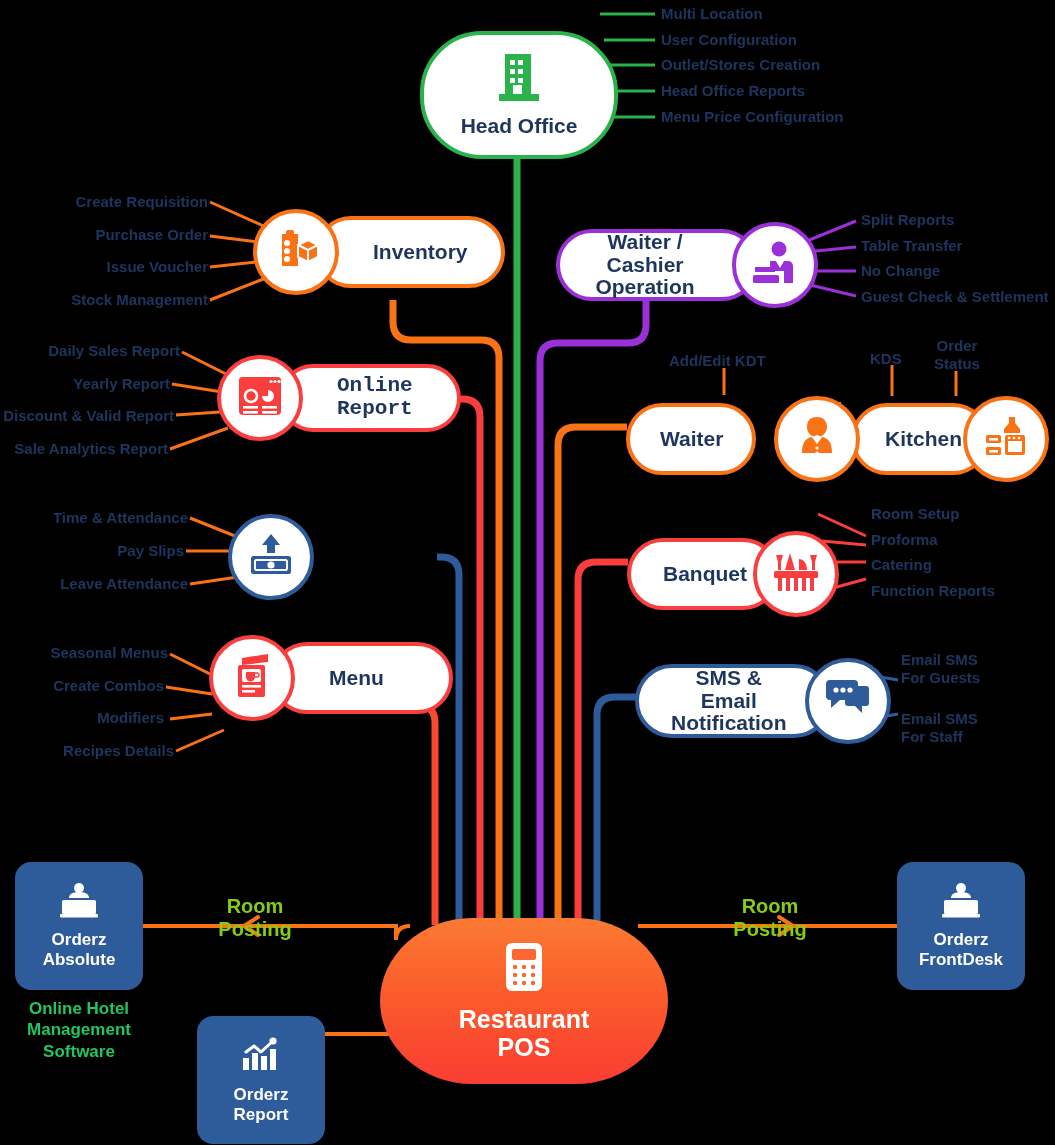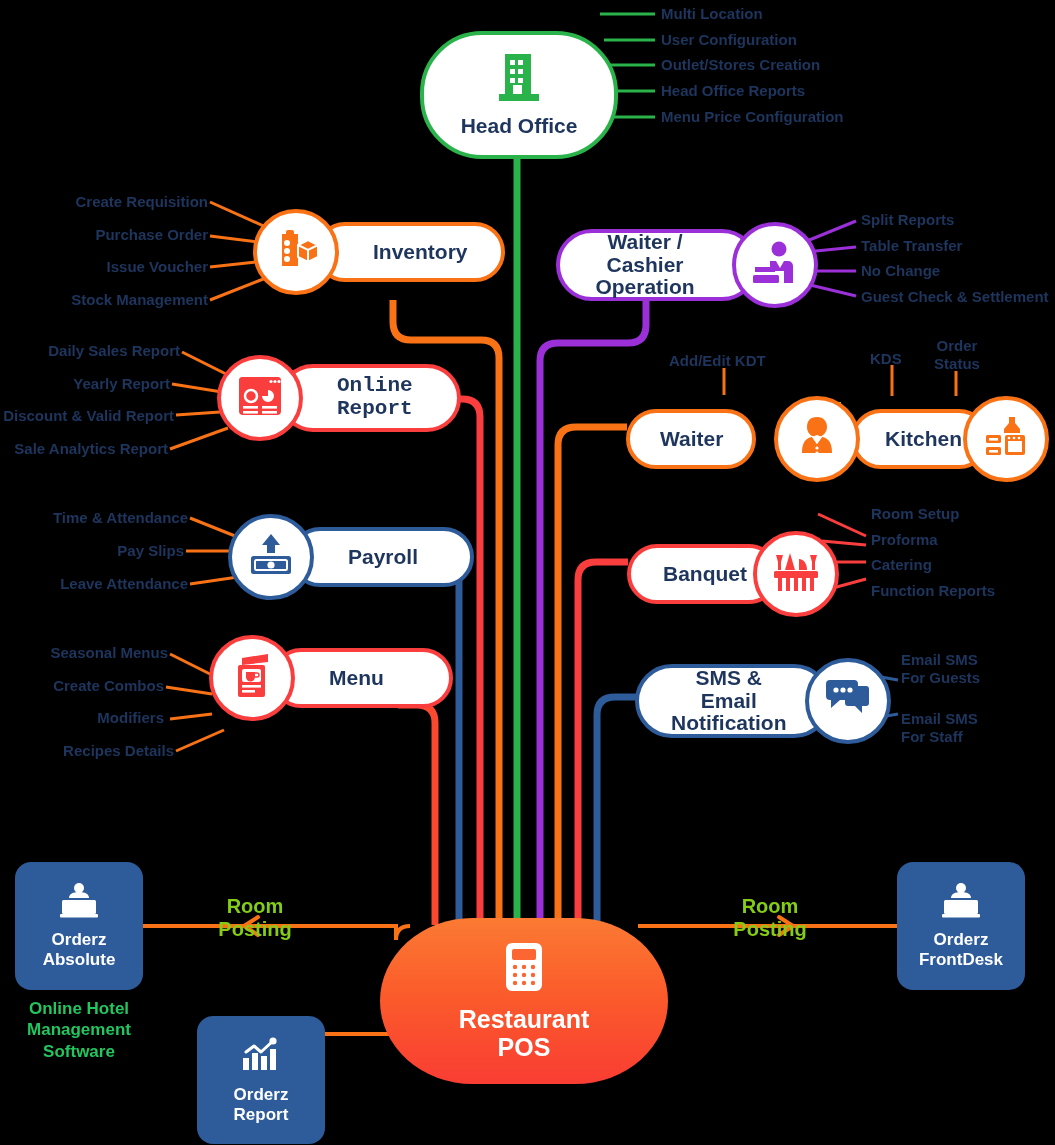--- a/index.html
+++ b/index.html
@@ -4,21 +4,21 @@
 <style>
   html,body{margin:0;padding:0;background:#000;}
   body{width:1055px;height:1145px;position:relative;overflow:hidden;
        font-family:"Liberation Sans", sans-serif;}
   #stage{position:absolute;left:0;top:0;width:1055px;height:1145px;}
   svg.wires{position:absolute;left:0;top:0;width:1055px;height:1145px;}
 
   
   .node{position:absolute;display:flex;align-items:center;}
   .pill{background:#fff;border:4px solid #888;border-radius:40px;
-        height:60px;display:flex;align-items:center;box-sizing:border-box;}
+        height:72px;display:flex;align-items:center;box-sizing:border-box;}
   .pill .ttl{color:#1e355e;font-weight:bold;font-size:21px;line-height:1.08;
              white-space:pre-line;padding:0 14px;}
   .circ{width:86px;height:86px;border-radius:50%;background:#fff;
         border:4px solid #888;box-sizing:border-box;
         display:flex;align-items:center;justify-content:center;}
   .node.ltr .circ{margin-left:-24px;}     
 
   
   .c-orange .pill,.c-orange .circ{border-color:#f97316;}
   .c-red    .pill,.c-red    .circ{border-color:#fa3e3e;}
@@ -239,23 +239,20 @@
   <div class="node c-blue" style="left:228px;top:514px;">
     <div class="circ" style="margin-right:-24px;position:relative;z-index:2;">
       <span class="icon">
         <svg width="48" height="46" viewBox="0 0 48 46">
           <path d="M24 2l9 11h-5v8h-8v-8h-5z" fill="#2e5b9a"></path>
           <rect x="4" y="24" width="40" height="18" rx="2.5" fill="#2e5b9a"></rect>
           <rect x="8" y="28" width="32" height="10" rx="1.5" fill="none" stroke="#fff" stroke-width="2"></rect>
           <circle cx="24" cy="33" r="3.6" fill="#fff"></circle>
         </svg>
       </span>
-    </div>
-    <div class="pill" style="padding-left:40px;width:184px;">
-      <span class="ttl">Payroll</span>
     </div>
   </div>
   <div class="leaf r" style="left:0px;top:509px;width:188px;">Time &amp; Attendance</div>
   <div class="leaf r" style="left:0px;top:542px;width:184px;">Pay Slips</div>
   <div class="leaf r" style="left:0px;top:575px;width:188px;">Leave Attendance</div>
 
   <div class="node c-red" style="left:209px;top:635px;">
     <div class="circ" style="margin-right:-24px;position:relative;z-index:2;">
       <span class="icon">
         <svg width="44" height="48" viewBox="0 0 44 48">

